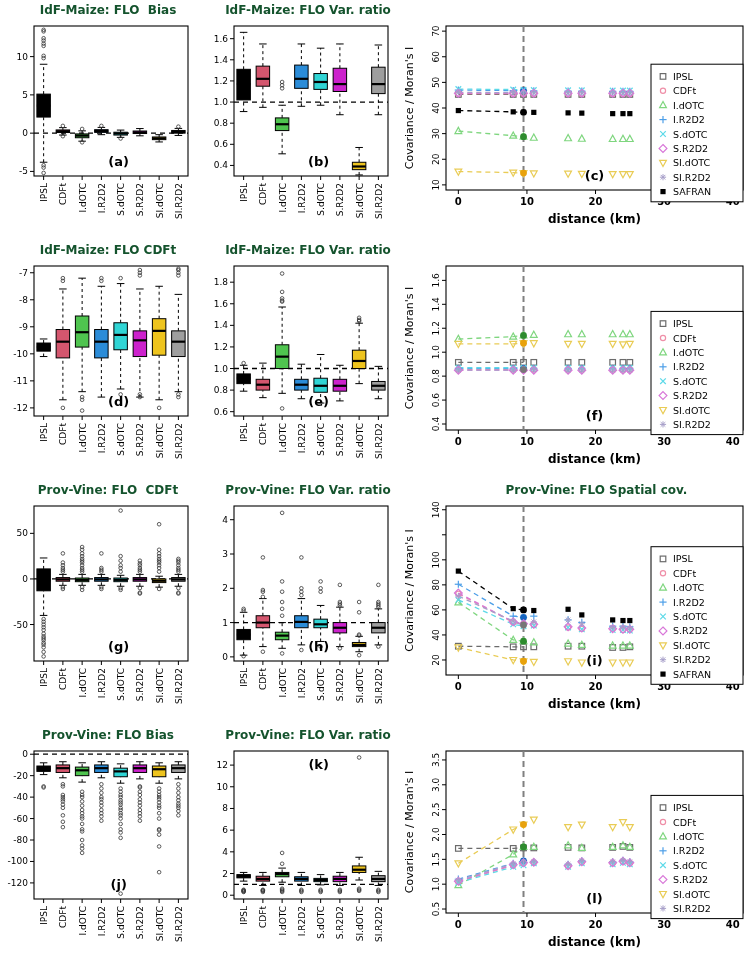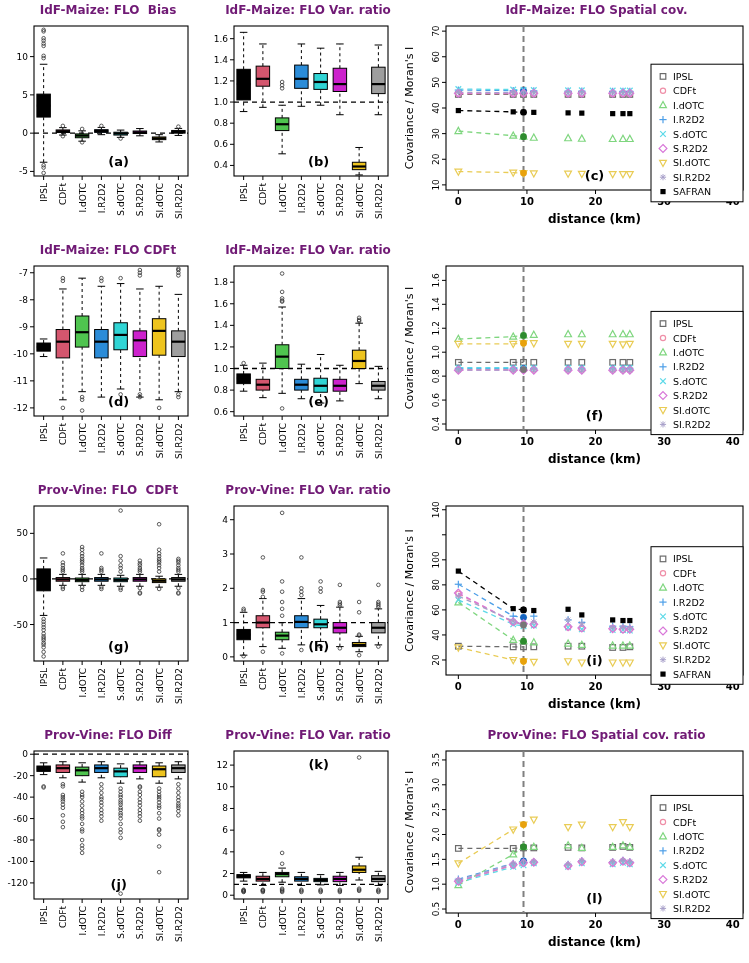--- a/index.html
+++ b/index.html
@@ -2,21 +2,21 @@
 <html><head>
 <meta charset="utf-8">
 <style>
   html,body{margin:0;padding:0;background:#fff;}
   #figure{width:749px;height:963px;background:#ffffff;display:grid;
     grid-template-columns:200px 200px 349px;
     grid-template-rows:240px 240px 245px 238px;
     font-family:"DejaVu Sans","Liberation Sans",sans-serif;}
   .cell{position:relative;overflow:hidden;}
   .ptitle{position:absolute;top:3px;left:0;right:0;text-align:center;
-    font-size:12px;font-weight:bold;color:#701a75;white-space:pre;}
+    font-size:12px;font-weight:bold;color:#14532d;white-space:pre;}
   .cell.boxcell .ptitle{padding-left:16px;}
   .cell.widecell .ptitle{padding-left:44px;}
   svg.chart{position:absolute;top:18px;left:0;}
   svg.chart text{font-family:"DejaVu Sans","Liberation Sans",sans-serif;}
 </style>
 </head>
 <body>
 
 <div id="figure">
   <div class="cell boxcell">
@@ -202,21 +202,20 @@
         <line x1="174.602" y1="96.73239436619718" x2="182.148" y2="96.73239436619718" stroke="#000" stroke-width="1"></line>
         <line x1="174.602" y1="27.01408450704225" x2="182.148" y2="27.01408450704225" stroke="#000" stroke-width="1"></line>
         <rect x="171.6375" y="49.197183098591545" width="13.475" height="26.408450704225352" fill="#9e9e9e" stroke="#000" stroke-width="1"></rect>
         <line x1="171.6375" y1="66.09859154929578" x2="185.1125" y2="66.09859154929578" stroke="#000" stroke-width="2.2"></line>
         <line x1="178.375" y1="158" x2="178.375" y2="162" stroke="#000" stroke-width="1"></line>
         <text x="181.875" y="165" transform="rotate(-90 181.875 165)" text-anchor="end" font-size="9" fill="#000">SI.R2D2</text>
         <text x="118.7" y="148" text-anchor="middle" font-size="13" font-weight="bold" fill="#000">(b)</text>
       </svg>
     </div>
   <div class="cell widecell">
-      <div class="ptitle">IdF-Maize: FLO Spatial cov.</div>
       <svg class="chart" width="349" height="222">
         <rect x="0" y="0" width="349" height="222" fill="#ffffff"></rect>
         <rect x="46" y="8" width="297" height="164" fill="none" stroke="#000" stroke-width="1.1"></rect>
         <line x1="42" y1="166.875" x2="46" y2="166.875" stroke="#000" stroke-width="1"></line>
         <text x="39" y="166.875" transform="rotate(-90 39 166.875)" text-anchor="middle" font-size="9" fill="#000">10</text>
         <line x1="42" y1="141.25" x2="46" y2="141.25" stroke="#000" stroke-width="1"></line>
         <text x="39" y="141.25" transform="rotate(-90 39 141.25)" text-anchor="middle" font-size="9" fill="#000">20</text>
         <line x1="42" y1="115.625" x2="46" y2="115.625" stroke="#000" stroke-width="1"></line>
         <text x="39" y="115.625" transform="rotate(-90 39 115.625)" text-anchor="middle" font-size="9" fill="#000">30</text>
         <line x1="42" y1="90" x2="46" y2="90" stroke="#000" stroke-width="1"></line>
@@ -1151,20 +1150,21 @@
         <circle cx="178.375" cy="105.73230088495576" r="1.8" fill="none" stroke="#333" stroke-width="0.8"></circle>
         <circle cx="178.375" cy="104.01769911504424" r="1.8" fill="none" stroke="#333" stroke-width="0.8"></circle>
         <circle cx="178.375" cy="86.8716814159292" r="1.8" fill="none" stroke="#333" stroke-width="0.8"></circle>
         <circle cx="178.375" cy="148.59734513274338" r="1.8" fill="none" stroke="#333" stroke-width="0.8"></circle>
         <line x1="178.375" y1="163" x2="178.375" y2="167" stroke="#000" stroke-width="1"></line>
         <text x="181.875" y="170" transform="rotate(-90 181.875 170)" text-anchor="end" font-size="9" fill="#000">SI.R2D2</text>
         <text x="118.7" y="153" text-anchor="middle" font-size="13" font-weight="bold" fill="#000">(h)</text>
       </svg>
     </div>
   <div class="cell widecell">
+      <div class="ptitle">Prov-Vine: FLO Spatial cov.</div>
       <svg class="chart" width="349" height="227">
         <rect x="0" y="0" width="349" height="227" fill="#ffffff"></rect>
         <rect x="46" y="8" width="297" height="169" fill="none" stroke="#000" stroke-width="1.1"></rect>
         <line x1="42" y1="161.9777777777778" x2="46" y2="161.9777777777778" stroke="#000" stroke-width="1"></line>
         <text x="39" y="161.9777777777778" transform="rotate(-90 39 161.9777777777778)" text-anchor="middle" font-size="9" fill="#000">20</text>
         <line x1="42" y1="136.94074074074075" x2="46" y2="136.94074074074075" stroke="#000" stroke-width="1"></line>
         <text x="39" y="136.94074074074075" transform="rotate(-90 39 136.94074074074075)" text-anchor="middle" font-size="9" fill="#000">40</text>
         <line x1="42" y1="111.9037037037037" x2="46" y2="111.9037037037037" stroke="#000" stroke-width="1"></line>
         <text x="39" y="111.9037037037037" transform="rotate(-90 39 111.9037037037037)" text-anchor="middle" font-size="9" fill="#000">60</text>
         <line x1="42" y1="86.86666666666667" x2="46" y2="86.86666666666667" stroke="#000" stroke-width="1"></line>
@@ -1390,21 +1390,21 @@
         <line x1="263" y1="158.6" x2="263" y2="164.79999999999998" stroke="#a79fc9" stroke-width="1"></line>
         <line x1="260.7" y1="159.4" x2="265.3" y2="163.99999999999997" stroke="#a79fc9" stroke-width="1"></line>
         <line x1="260.7" y1="163.99999999999997" x2="265.3" y2="159.4" stroke="#a79fc9" stroke-width="1"></line>
         <text x="273" y="165.2" text-anchor="start" font-size="9.5" fill="#000">SI.R2D2</text>
         <rect x="260.4" y="173.5" width="5.2" height="5.2" fill="#000000"></rect>
         <text x="273" y="179.6" text-anchor="start" font-size="9.5" fill="#000">SAFRAN</text>
         <text x="194.5" y="167" text-anchor="middle" font-size="13" font-weight="bold" fill="#000">(i)</text>
       </svg>
     </div>
   <div class="cell boxcell">
-      <div class="ptitle">Prov-Vine: FLO Diff</div>
+      <div class="ptitle">Prov-Vine: FLO Bias</div>
       <svg class="chart" width="200" height="220">
         <rect x="0" y="0" width="200" height="220" fill="#ffffff"></rect>
         <rect x="34" y="8" width="154" height="148" fill="none" stroke="#000" stroke-width="1.1"></rect>
         <line x1="30" y1="11.217391304347826" x2="34" y2="11.217391304347826" stroke="#000" stroke-width="1"></line>
         <text x="28" y="14.217391304347826" text-anchor="end" font-size="9" fill="#000">0</text>
         <line x1="30" y1="32.666666666666664" x2="34" y2="32.666666666666664" stroke="#000" stroke-width="1"></line>
         <text x="28" y="35.666666666666664" text-anchor="end" font-size="9" fill="#000">-20</text>
         <line x1="30" y1="54.11594202898551" x2="34" y2="54.11594202898551" stroke="#000" stroke-width="1"></line>
         <text x="28" y="57.11594202898551" text-anchor="end" font-size="9" fill="#000">-40</text>
         <line x1="30" y1="75.56521739130434" x2="34" y2="75.56521739130434" stroke="#000" stroke-width="1"></line>
@@ -1688,21 +1688,20 @@
         <line x1="171.6375" y1="135.94139194139194" x2="185.1125" y2="135.94139194139194" stroke="#000" stroke-width="2.2"></line>
         <circle cx="178.375" cy="148.95238095238093" r="1.8" fill="none" stroke="#333" stroke-width="0.8"></circle>
         <circle cx="178.375" cy="147.86813186813185" r="1.8" fill="none" stroke="#333" stroke-width="0.8"></circle>
         <circle cx="178.375" cy="146.78388278388277" r="1.8" fill="none" stroke="#333" stroke-width="0.8"></circle>
         <line x1="178.375" y1="156" x2="178.375" y2="160" stroke="#000" stroke-width="1"></line>
         <text x="181.875" y="163" transform="rotate(-90 181.875 163)" text-anchor="end" font-size="9" fill="#000">SI.R2D2</text>
         <text x="118.7" y="26" text-anchor="middle" font-size="13" font-weight="bold" fill="#000">(k)</text>
       </svg>
     </div>
   <div class="cell widecell">
-      <div class="ptitle">Prov-Vine: FLO Spatial cov. ratio</div>
       <svg class="chart" width="349" height="220">
         <rect x="0" y="0" width="349" height="220" fill="#ffffff"></rect>
         <rect x="46" y="8" width="297" height="162" fill="none" stroke="#000" stroke-width="1.1"></rect>
         <line x1="42" y1="166.0245398773006" x2="46" y2="166.0245398773006" stroke="#000" stroke-width="1"></line>
         <text x="39" y="166.0245398773006" transform="rotate(-90 39 166.0245398773006)" text-anchor="middle" font-size="9" fill="#000">0.5</text>
         <line x1="42" y1="141.17791411042944" x2="46" y2="141.17791411042944" stroke="#000" stroke-width="1"></line>
         <text x="39" y="141.17791411042944" transform="rotate(-90 39 141.17791411042944)" text-anchor="middle" font-size="9" fill="#000">1.0</text>
         <line x1="42" y1="116.33128834355828" x2="46" y2="116.33128834355828" stroke="#000" stroke-width="1"></line>
         <text x="39" y="116.33128834355828" transform="rotate(-90 39 116.33128834355828)" text-anchor="middle" font-size="9" fill="#000">1.5</text>
         <line x1="42" y1="91.48466257668711" x2="46" y2="91.48466257668711" stroke="#000" stroke-width="1"></line>

